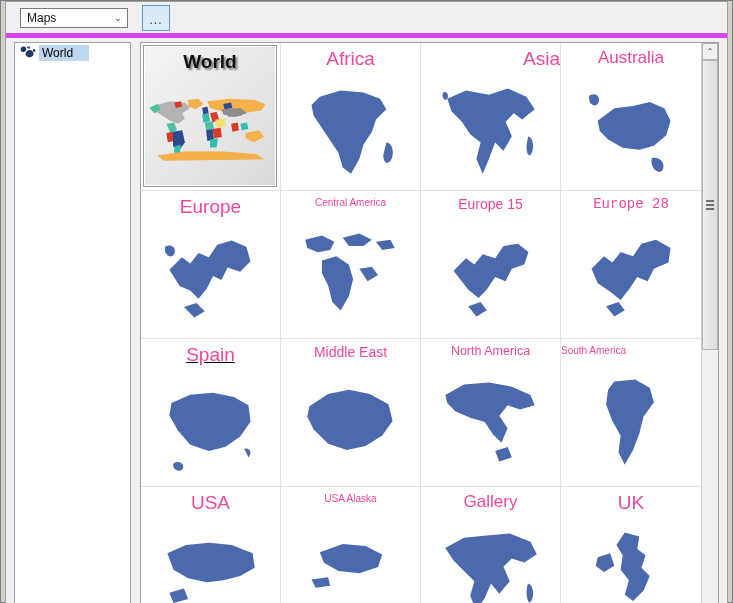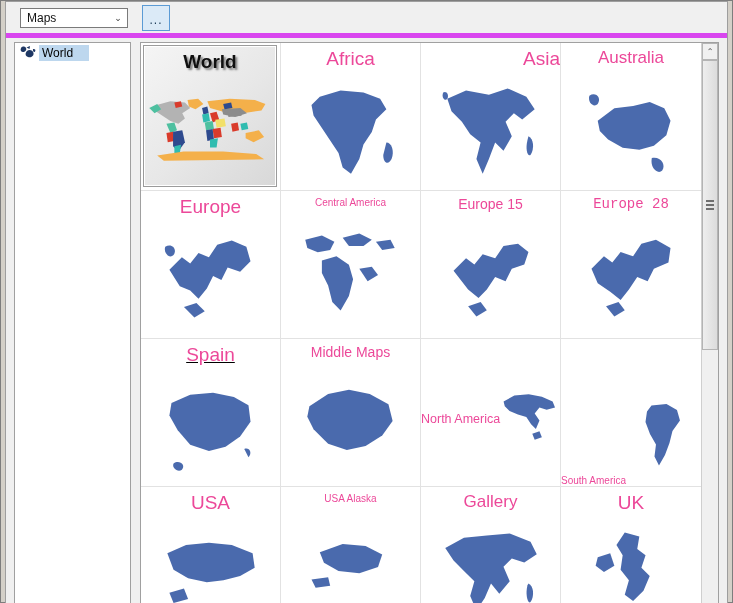--- a/index.html
+++ b/index.html
@@ -444,41 +444,41 @@
                   <svg viewBox="0 0 100 100" width="104" height="104">
                     <path fill="#4a6aad" d="M12 28 L30 20 L52 18 L72 22 L86 30 L88 46 L78 60 L64 70 L48 74 L30 68 L18 54 L10 40 Z"></path>
                     <path fill="#4a6aad" d="M14 86 C20 82 26 88 22 92 C18 95 12 90 14 86 Z"></path>
                     <path fill="#4a6aad" d="M82 72 C87 70 90 76 86 80 Z"></path>
                   </svg>
                 </div>
               </div>
             </div>
             <div class="cell">
               <div style="display: flex; flex-direction: column; align-items: center; width: 100%; height: 100%;">
-                <div class="cap" style="font-size: 14px;">Middle Maps</div>
+                <div class="cap" style="font-size: 14px;">Middle East</div>
                 <div class="art">
                   <svg viewBox="0 0 100 100" width="104" height="104">
                     <path fill="#4a6aad" d="M10 34 L28 22 L48 18 L68 22 L86 32 L90 48 L80 62 L64 72 L46 76 L28 70 L14 56 L8 44 Z"></path>
                   </svg>
                 </div>
               </div>
             </div>
             <div class="cell">
-              <div style="display: flex; flex-direction: row; align-items: center; width: 100%; height: 100%; margin-top: 8px;">
+              <div style="display: flex; flex-direction: column; align-items: center; width: 100%; height: 100%;">
                 <div class="cap" style="font-size: 12.5px;">North America</div>
                 <div class="art">
                   <svg viewBox="0 0 100 100" width="104" height="104">
                     <path fill="#4a6aad" d="M6 24 L24 14 L48 12 L70 16 L88 24 L92 34 L78 38 L66 34 L58 44 L66 56 L60 70 L52 62 L44 50 L30 46 L16 40 L8 32 Z"></path>
                     <path fill="#4a6aad" d="M54 78 L66 74 L70 84 L58 88 Z"></path>
                   </svg>
                 </div>
               </div>
             </div>
             <div class="cell">
-              <div style="display: flex; flex-direction: row; align-items: flex-end; width: 100%; height: 100%;">
+              <div style="display: flex; flex-direction: column; align-items: flex-start; width: 100%; height: 100%;">
                 <div class="cap" style="font-size: 10px;">South America</div>
                 <div class="art">
                   <svg viewBox="0 0 100 100" width="104" height="104">
                     <path fill="#4a6aad" d="M34 12 L54 10 L68 18 L72 32 L62 46 L58 62 L52 78 L44 92 L38 80 L40 64 L32 50 L26 34 L28 20 Z"></path>
                   </svg>
                 </div>
               </div>
             </div>
             <div class="cell">
               <div style="display: flex; flex-direction: column; align-items: center; width: 100%; height: 100%;">

